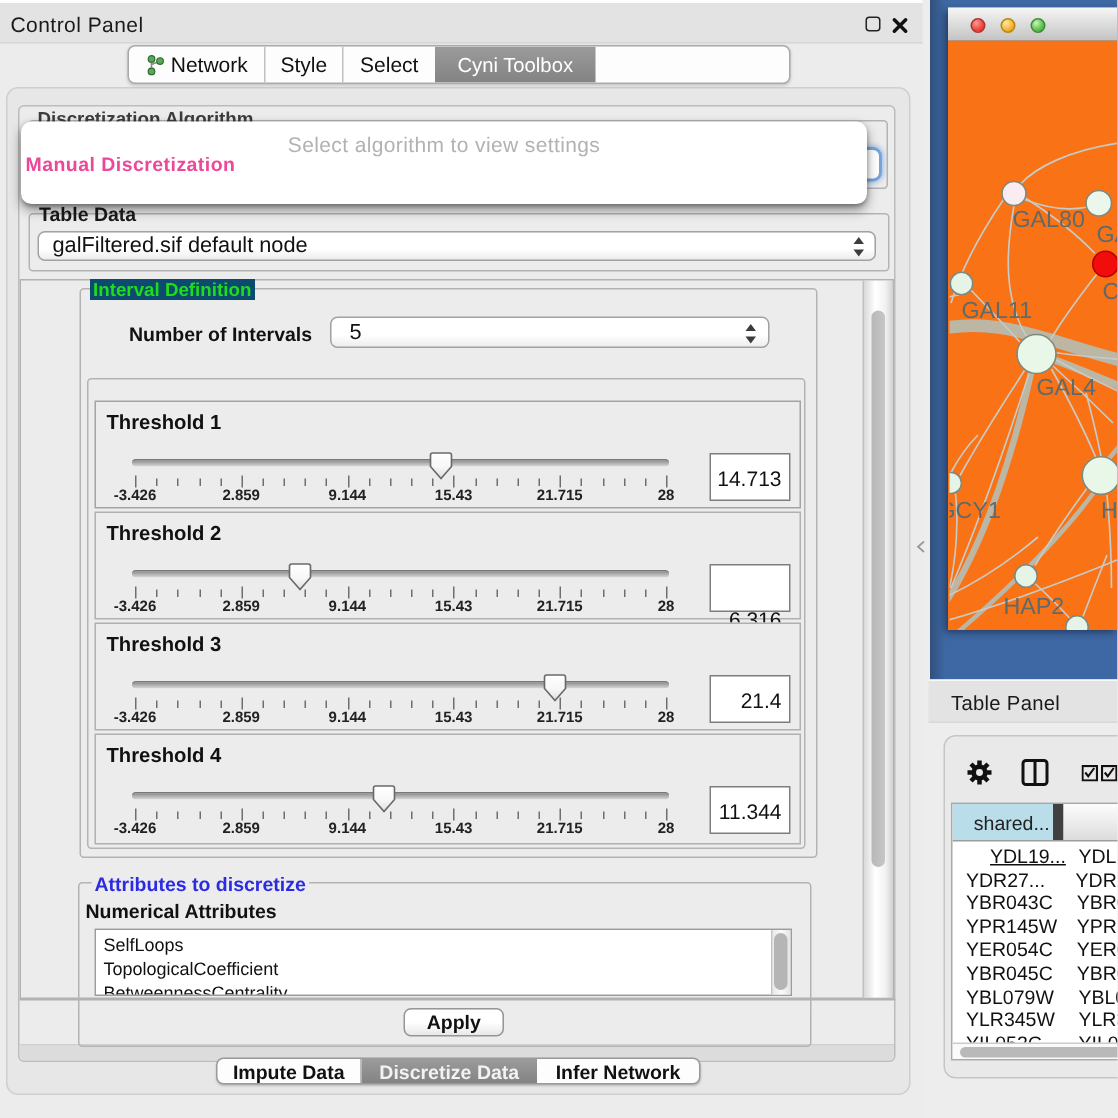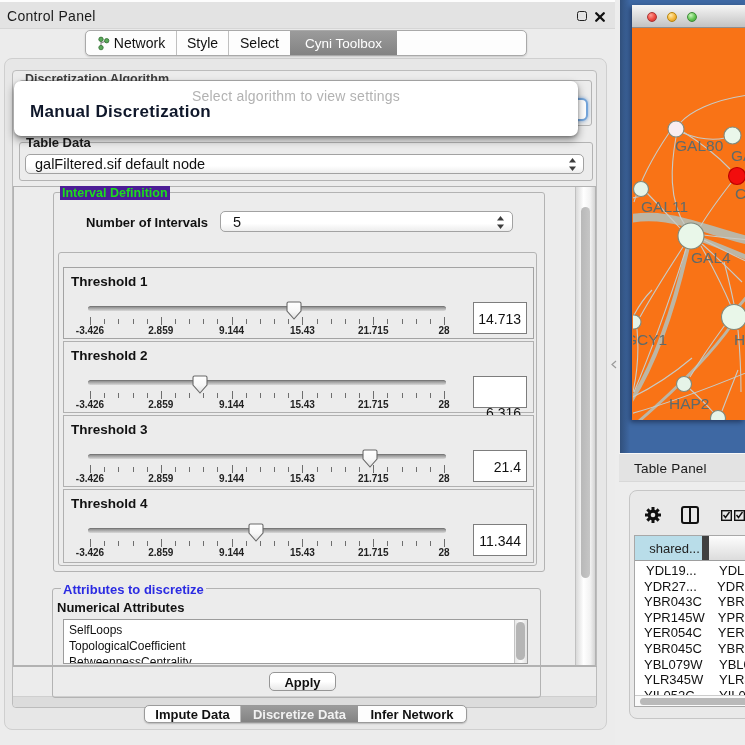--- a/index.html
+++ b/index.html
@@ -59,21 +59,21 @@
     </svg>
   </div>
 
   <div class="abs" style="left:13px;top:186px;width:583px;height:480px;border:1px solid #b2b2b2;background:#ececec;overflow:hidden;">
 
     <div class="abs" style="right:0;top:0;width:20px;height:480px;background:linear-gradient(90deg,#d9d9d9,#ffffff 40%,#f2f2f2 75%,#d4d4d4);border-left:1px solid #c0c0c0;"></div>
     <div class="abs" style="right:5px;top:20px;width:9px;height:371px;background:linear-gradient(90deg,#b8b8b8,#c6c6c6);border-radius:5px;"></div>
   </div>
 
   <div class="abs" style="left:53px;top:192px;width:492px;height:380px;border:1px solid #b3b3b3;border-radius:3px;"></div>
-  <div class="abs bold" style="left:60px;top:186px;font-size:12.5px;color:#1ddd1d;background:#4c1d95;padding:0 2px;">Interval Definition</div>
+  <div class="abs bold" style="left:60px;top:186px;font-size:12.5px;color:#1ddd1d;background:#0c4a6e;padding:0 2px;">Interval Definition</div>
 
   <div class="abs bold" style="left:86px;top:215px;font-size:13px;color:#111;">Number of Intervals</div>
   <div class="abs" style="left:220px;top:211px;width:293px;height:21px;background:linear-gradient(#ffffff 60%,#ededed);border:1px solid #a2a2a2;border-radius:5px;">
     <div class="abs" style="left:12px;top:2px;font-size:14.5px;color:#111;">5</div>
     <svg class="abs" style="right:6px;top:3px;" width="11" height="15" viewBox="0 0 11 15">
       <path d="M5.5 1 L9 5.6 L2 5.6 Z" fill="#3c3c3c"></path>
       <path d="M5.5 14 L9 9.4 L2 9.4 Z" fill="#3c3c3c"></path>
     </svg>
   </div>
 
@@ -294,21 +294,21 @@
 
   <div class="abs" style="left:144px;top:705px;width:323px;height:18px;background:#fdfdfd;border:1px solid #9a9a9a;border-radius:5px;box-shadow:0 1px 1.5px rgba(0,0,0,0.2);overflow:hidden;display:flex;">
     <div style="width:96px;display:flex;align-items:center;justify-content:center;font-size:13px;font-weight:bold;color:#111;border-right:1px solid #bdbdbd;">Impute Data</div>
     <div style="width:117px;display:flex;align-items:center;justify-content:center;font-size:13px;font-weight:bold;color:#f2f2f2;background:linear-gradient(#9b9b9b,#838383);">Discretize Data</div>
     <div style="flex:1;display:flex;align-items:center;justify-content:center;font-size:13px;font-weight:bold;color:#111;">Infer Network</div>
   </div>
 </div>
 
 <div class="abs" style="left:14px;top:81px;width:564px;height:55px;background:#fff;border-radius:7px;box-shadow:0 4px 8px rgba(0,0,0,0.42), 0 1px 3px rgba(0,0,0,0.28);z-index:30;">
   <div class="abs" style="left:0;top:6.5px;width:100%;text-align:center;font-size:14px;letter-spacing:0.25px;color:#b2b2b2;">Select algorithm to view settings</div>
-  <div class="abs bold" style="left:16px;top:21px;font-size:17px;letter-spacing:0.3px;color:#0f172a;">Manual Discretization</div>
+  <div class="abs bold" style="left:3px;top:21px;font-size:13px;letter-spacing:0.3px;color:#ec4899;">Manual Discretization</div>
 </div>
 
 <div class="abs" style="left:620px;top:0;width:125px;height:453px;background:#3e68a3;overflow:hidden;">
   <div class="abs" style="left:0;top:0;width:10px;height:453px;background:linear-gradient(90deg,#31507c,#3e68a3);"></div>
 
   <div class="abs" style="left:12px;top:5px;width:113px;height:415px;background:#f97316;box-shadow:-2px 2px 5px rgba(0,0,20,0.45);">
 
     <div class="abs" style="left:0;top:0;width:113px;height:23px;background:linear-gradient(#f6f6f6,#c3c3c3);border-bottom:1px solid #8e8e8e;">
       <div class="abs" style="left:15px;top:7px;width:10px;height:10px;border-radius:50%;background:radial-gradient(circle at 35% 30%,#ff9a90,#ee4a41 55%,#c62f27);border:0.5px solid #a33;"></div>
       <div class="abs" style="left:35px;top:7px;width:10px;height:10px;border-radius:50%;background:radial-gradient(circle at 35% 30%,#ffe9a8,#f5b63b 55%,#d1921b);border:0.5px solid #b8860b;"></div>
@@ -404,21 +404,21 @@
     <path d="M15.5 5 L17.5 7.5 L21.5 2" stroke="#111" stroke-width="1.4" fill="none"></path>
   </svg>
 
   <div class="abs" style="left:4px;top:44px;width:126px;height:172px;background:#fff;border:1px solid #a8a8a8;overflow:hidden;">
     <div style="display:flex;height:25px;border-bottom:1px solid #9e9e9e;">
       <div style="width:74px;background:#b9dde9;border-right:7px solid #404040;display:flex;align-items:center;justify-content:center;text-indent:12px;font-size:13px;color:#222;">shared...</div>
       <div style="flex:1;background:linear-gradient(#fdfdfd,#dcdcdc);display:flex;align-items:center;justify-content:flex-end;font-size:13px;color:#222;padding-right:2px;">n</div>
     </div>
     <div style="font-size:13px;color:#111;line-height:15.6px;padding-top:2px;">
       <div style="display:flex;">
-          <span style="width:74px;padding-left:11px;">YDL19...</span>
+          <span style="width:74px;padding-left:25px;text-decoration:underline;">YDL19...</span>
           <span style="padding-left:10px;">YDL19</span>
         </div>
       <div style="display:flex;">
           <span style="width:74px;padding-left:9px;">YDR27...</span>
           <span style="padding-left:10px;">YDR27</span>
         </div>
       <div style="display:flex;">
           <span style="width:74px;padding-left:9px;">YBR043C</span>
           <span style="padding-left:10px;">YBR04</span>
         </div>

